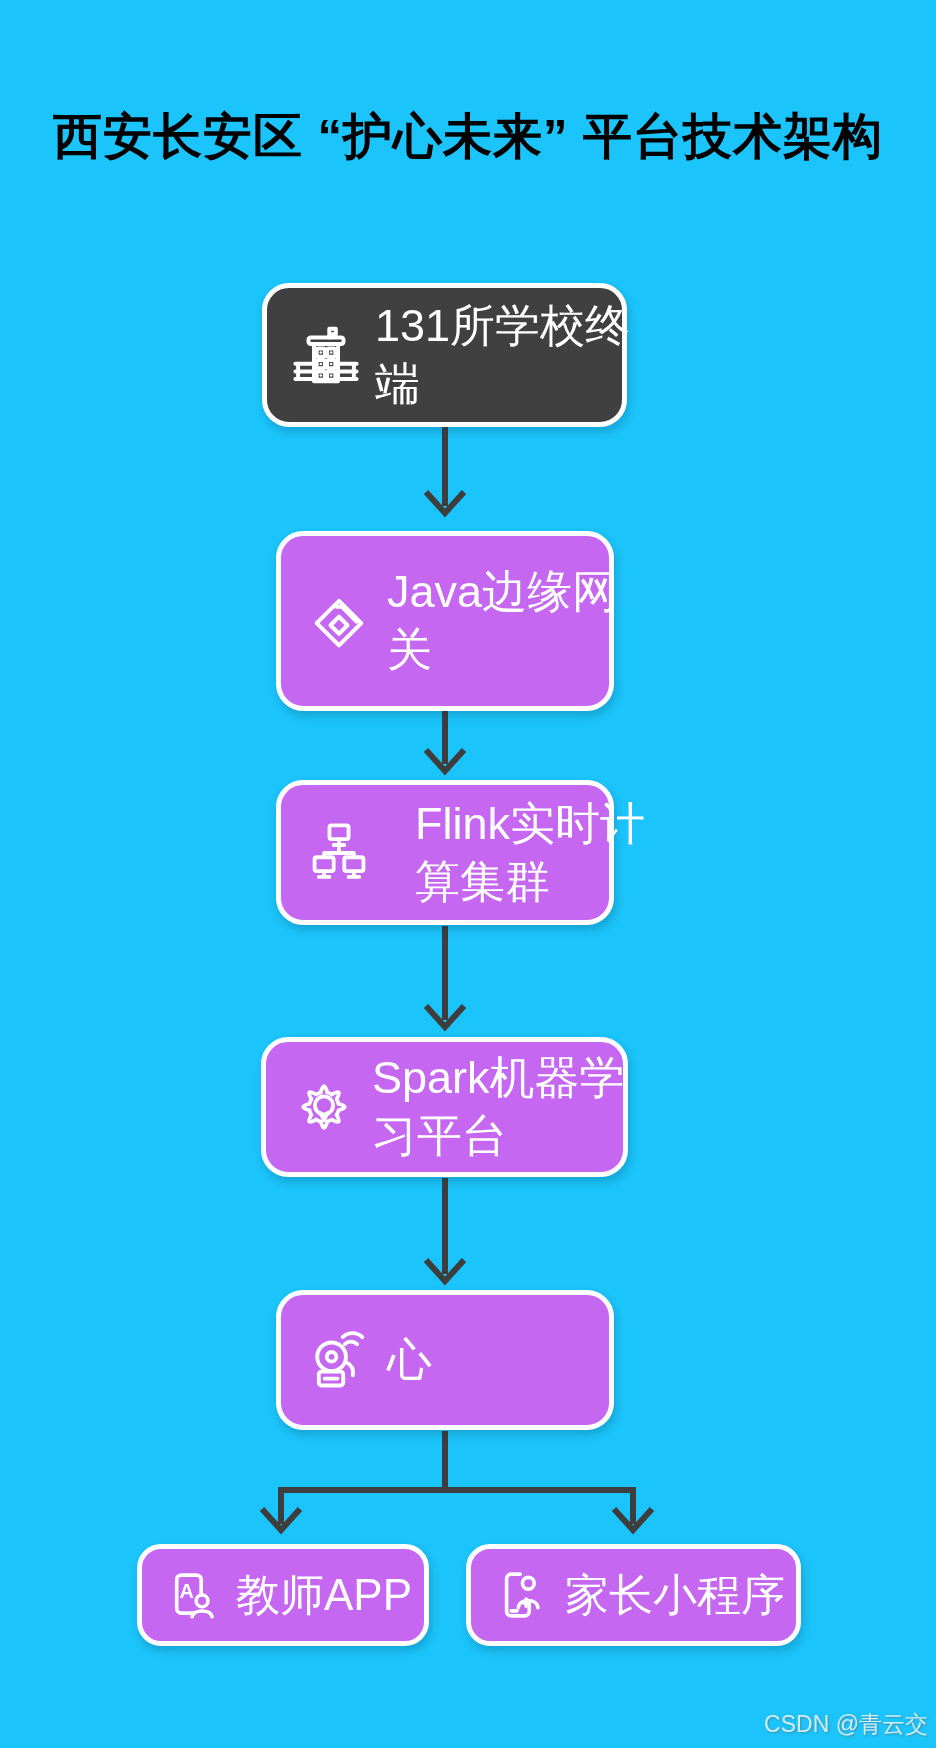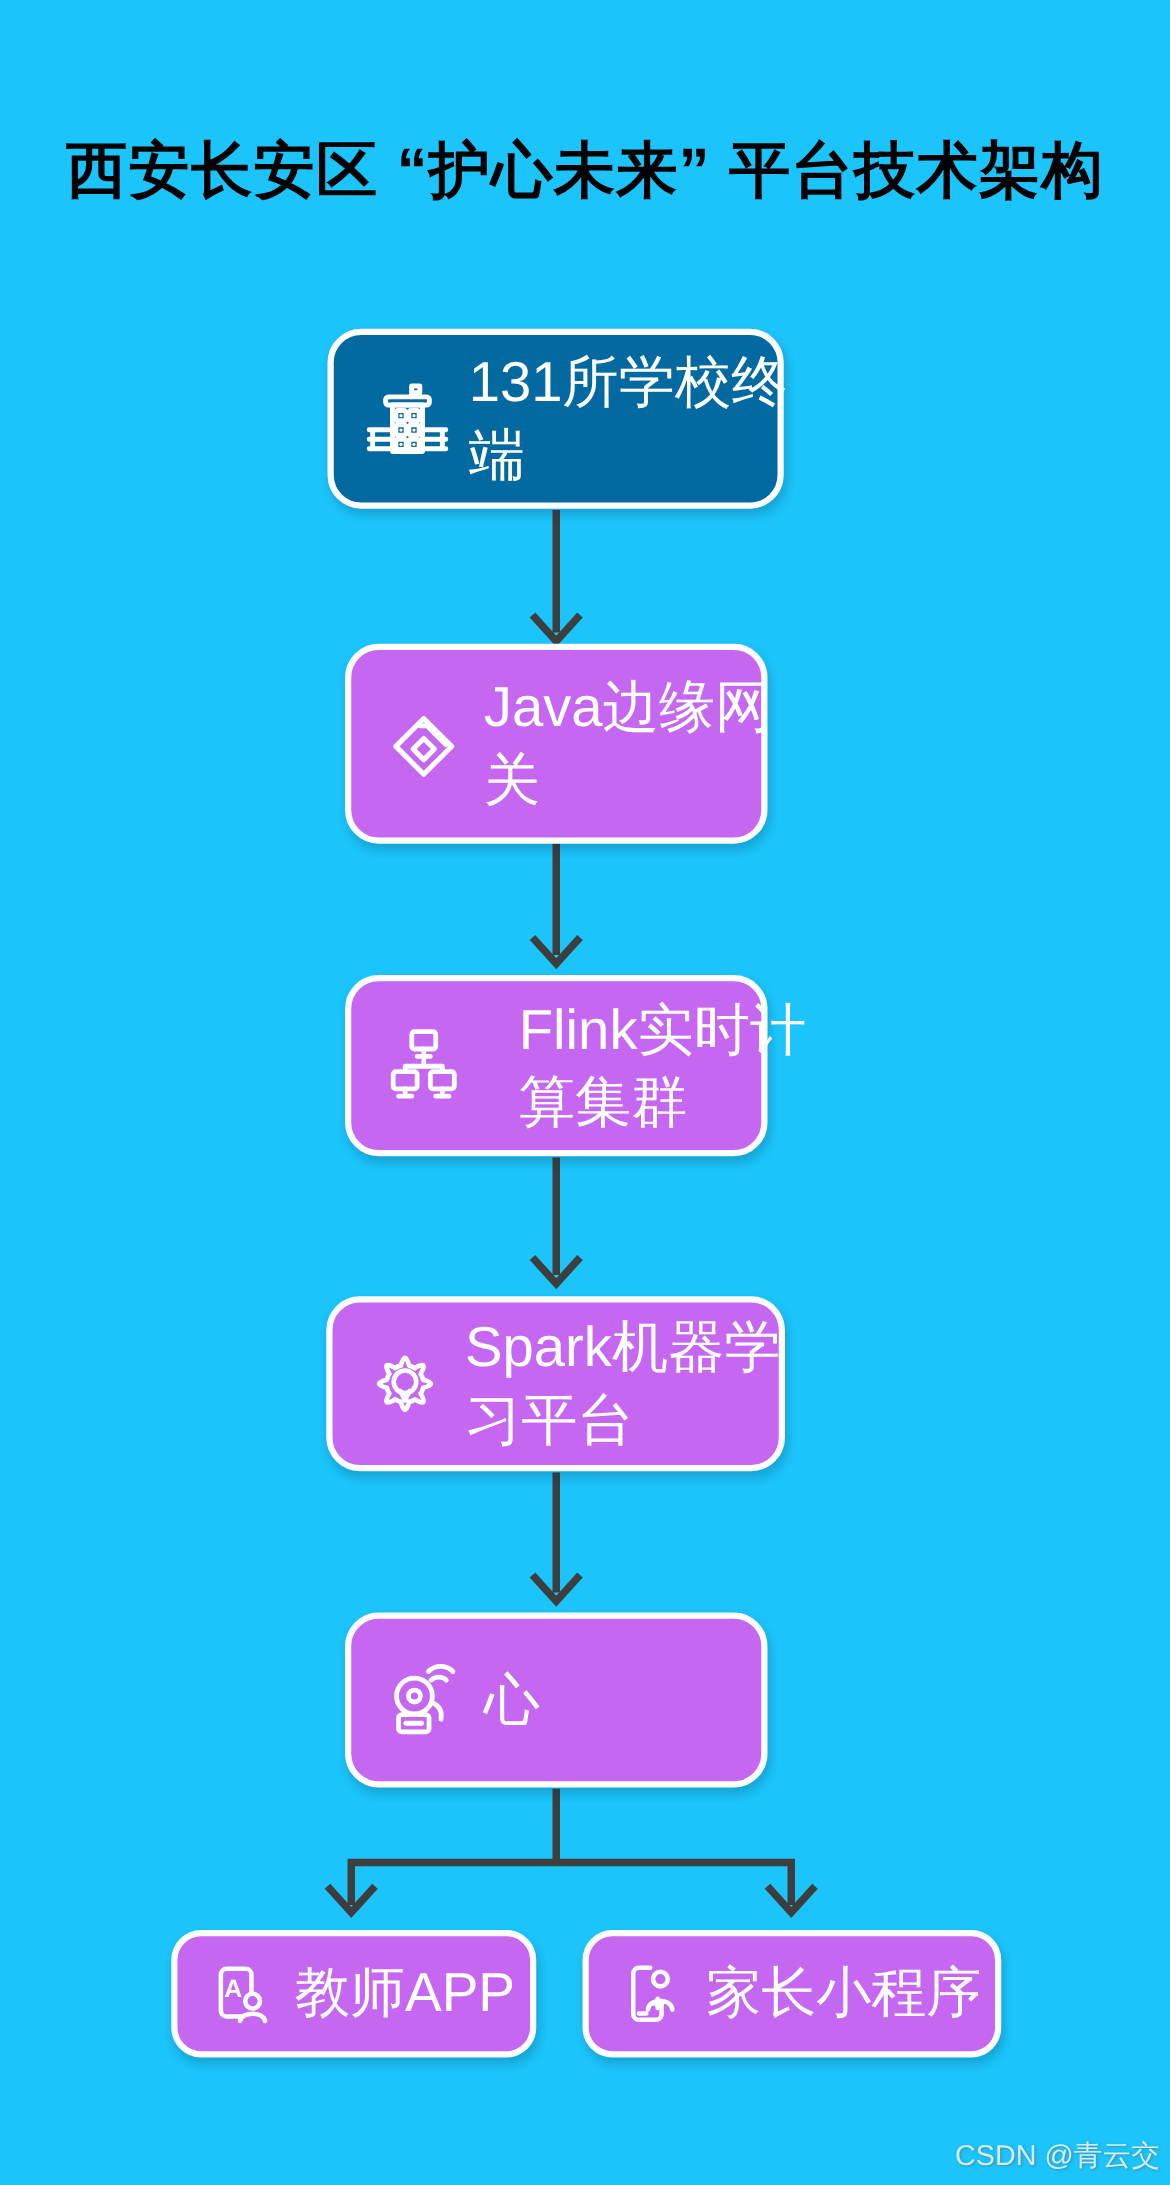--- a/index.html
+++ b/index.html
@@ -13,26 +13,26 @@
     text-align:center; font-size:49px; font-weight:bold; color:#000000;
     letter-spacing:1px; white-space:nowrap;margin-top:12px;
   }
   .node {
     position:absolute; box-sizing:border-box;
     display:flex; align-items:center;
     background:#C667F1; border:5px solid #FFFFFF; border-radius:27px;
     color:#FFFFFF; padding-left:24px;
     box-shadow:2px 5px 8px rgba(0,50,80,0.22);
   }
-  .node.gray { background:#0369a1; }
+  .node.gray { background:#404040;margin-top:20px; }
   .node .icon { flex:0 0 auto; margin-right:14px; }
   .node .txt { font-size:45px; line-height:1.28; }
   .node .txt span { display:block; white-space:nowrap; }
   .n1 { left:262px; top:263px; width:365px; height:144px; }
-  .n2 { left:276px; top:515px; width:338px; height:160px; }
+  .n2 { left:276px; top:531px; width:338px; height:180px; }
   .n3 { left:276px; top:780px; width:338px; height:145px;gap:28px; }
   .n4 { left:261px; top:1037px; width:367px; height:140px; }
   .n5 { left:276px; top:1290px; width:338px; height:140px; }
   .n6 { left:137px; top:1544px; width:292px; height:102px; border-radius:24px; }
   .n7 { left:466px; top:1544px; width:335px; height:102px; border-radius:24px; }
   .n6 .txt, .n7 .txt { font-size:44px; }
   .n6, .n7 { padding-left:22px; }
   .arrows { position:absolute; left:0; top:0; pointer-events:none; }
   .watermark {
     position:absolute; right:8px; bottom:8px;

